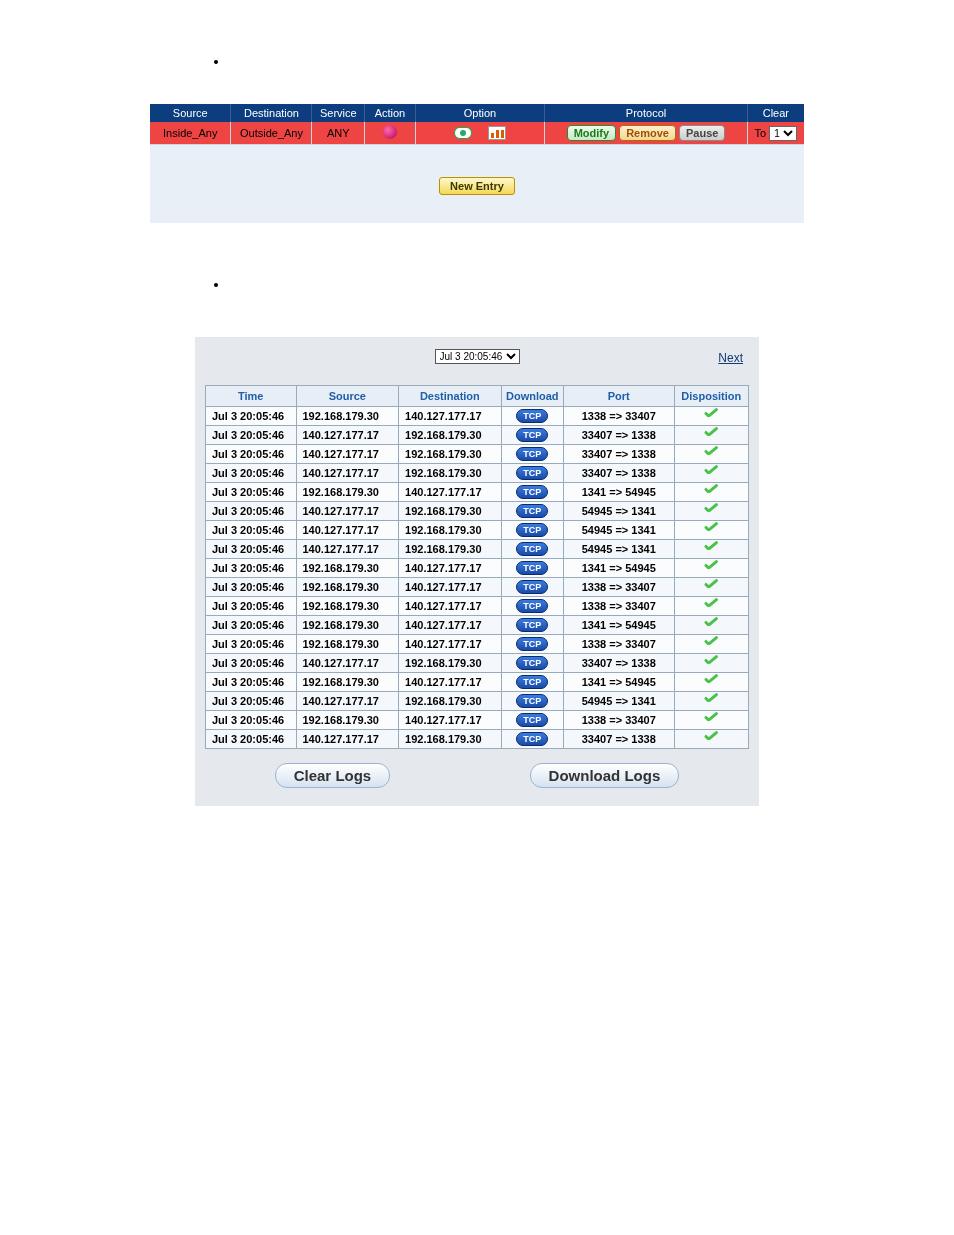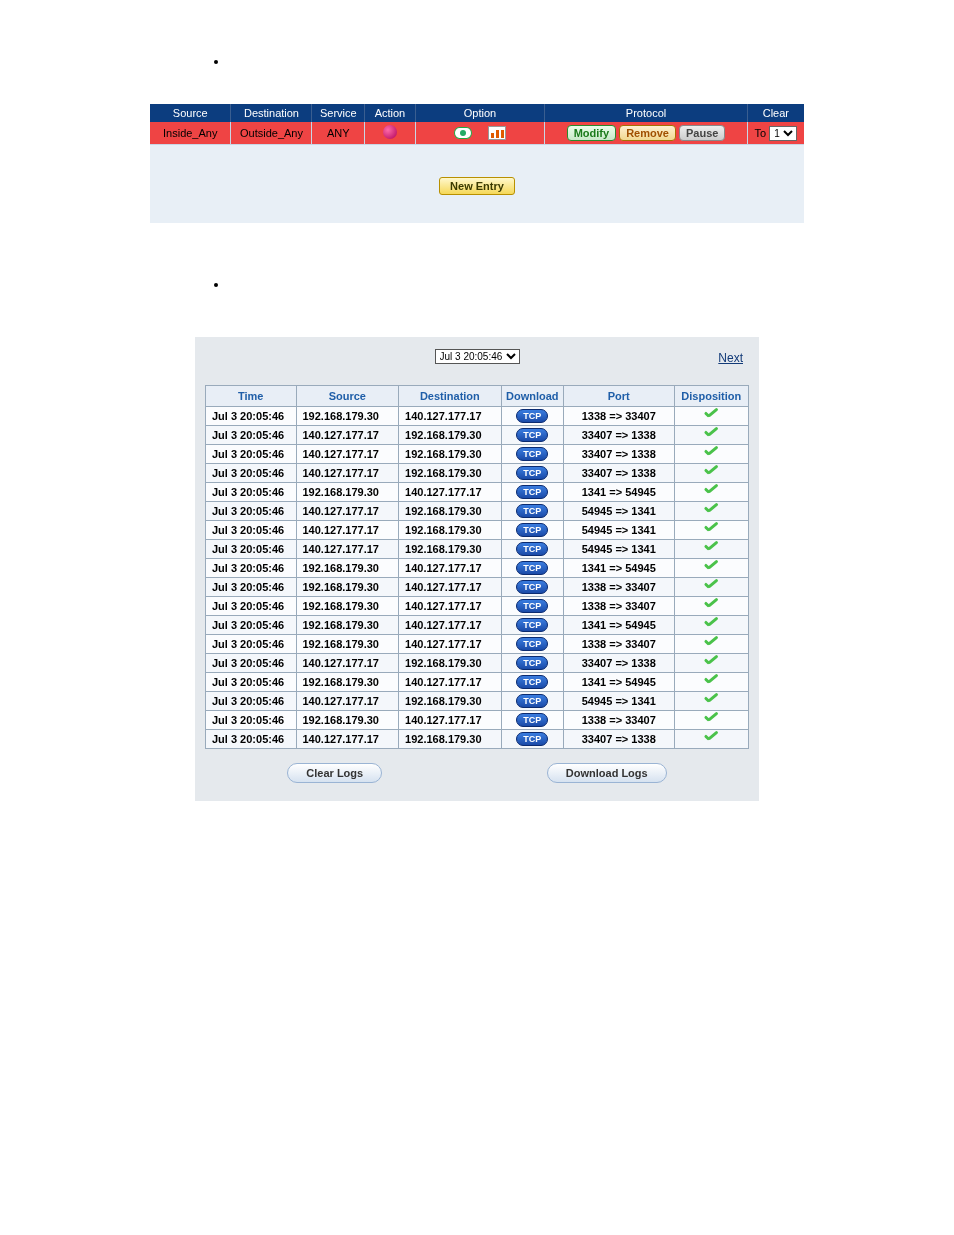--- a/index.html
+++ b/index.html
@@ -157,21 +157,21 @@
     background:#4ac24a; transform:rotate(-40deg); border-radius:2px;
   }
   .log-buttons {
     display:flex; justify-content:space-around; margin-top:14px;
   }
   .pill-btn {
     background: linear-gradient(#fff, #d6e2f0);
     border: 1px solid #9ab4d4;
     border-radius: 12px;
     padding: 3px 18px;
-    font-size: 11px;
+    font-size: 15px;
     font-weight: bold;
     color: #333;
   }
   .col-source{width:80px}.col-dest{width:80px}.col-serv{width:52px}.col-act{width:50px}
   .col-opt{width:128px}.col-conf{width:200px}.col-move{width:56px}
 </style>
 </head>
 <body>
 
 <div class="page">

